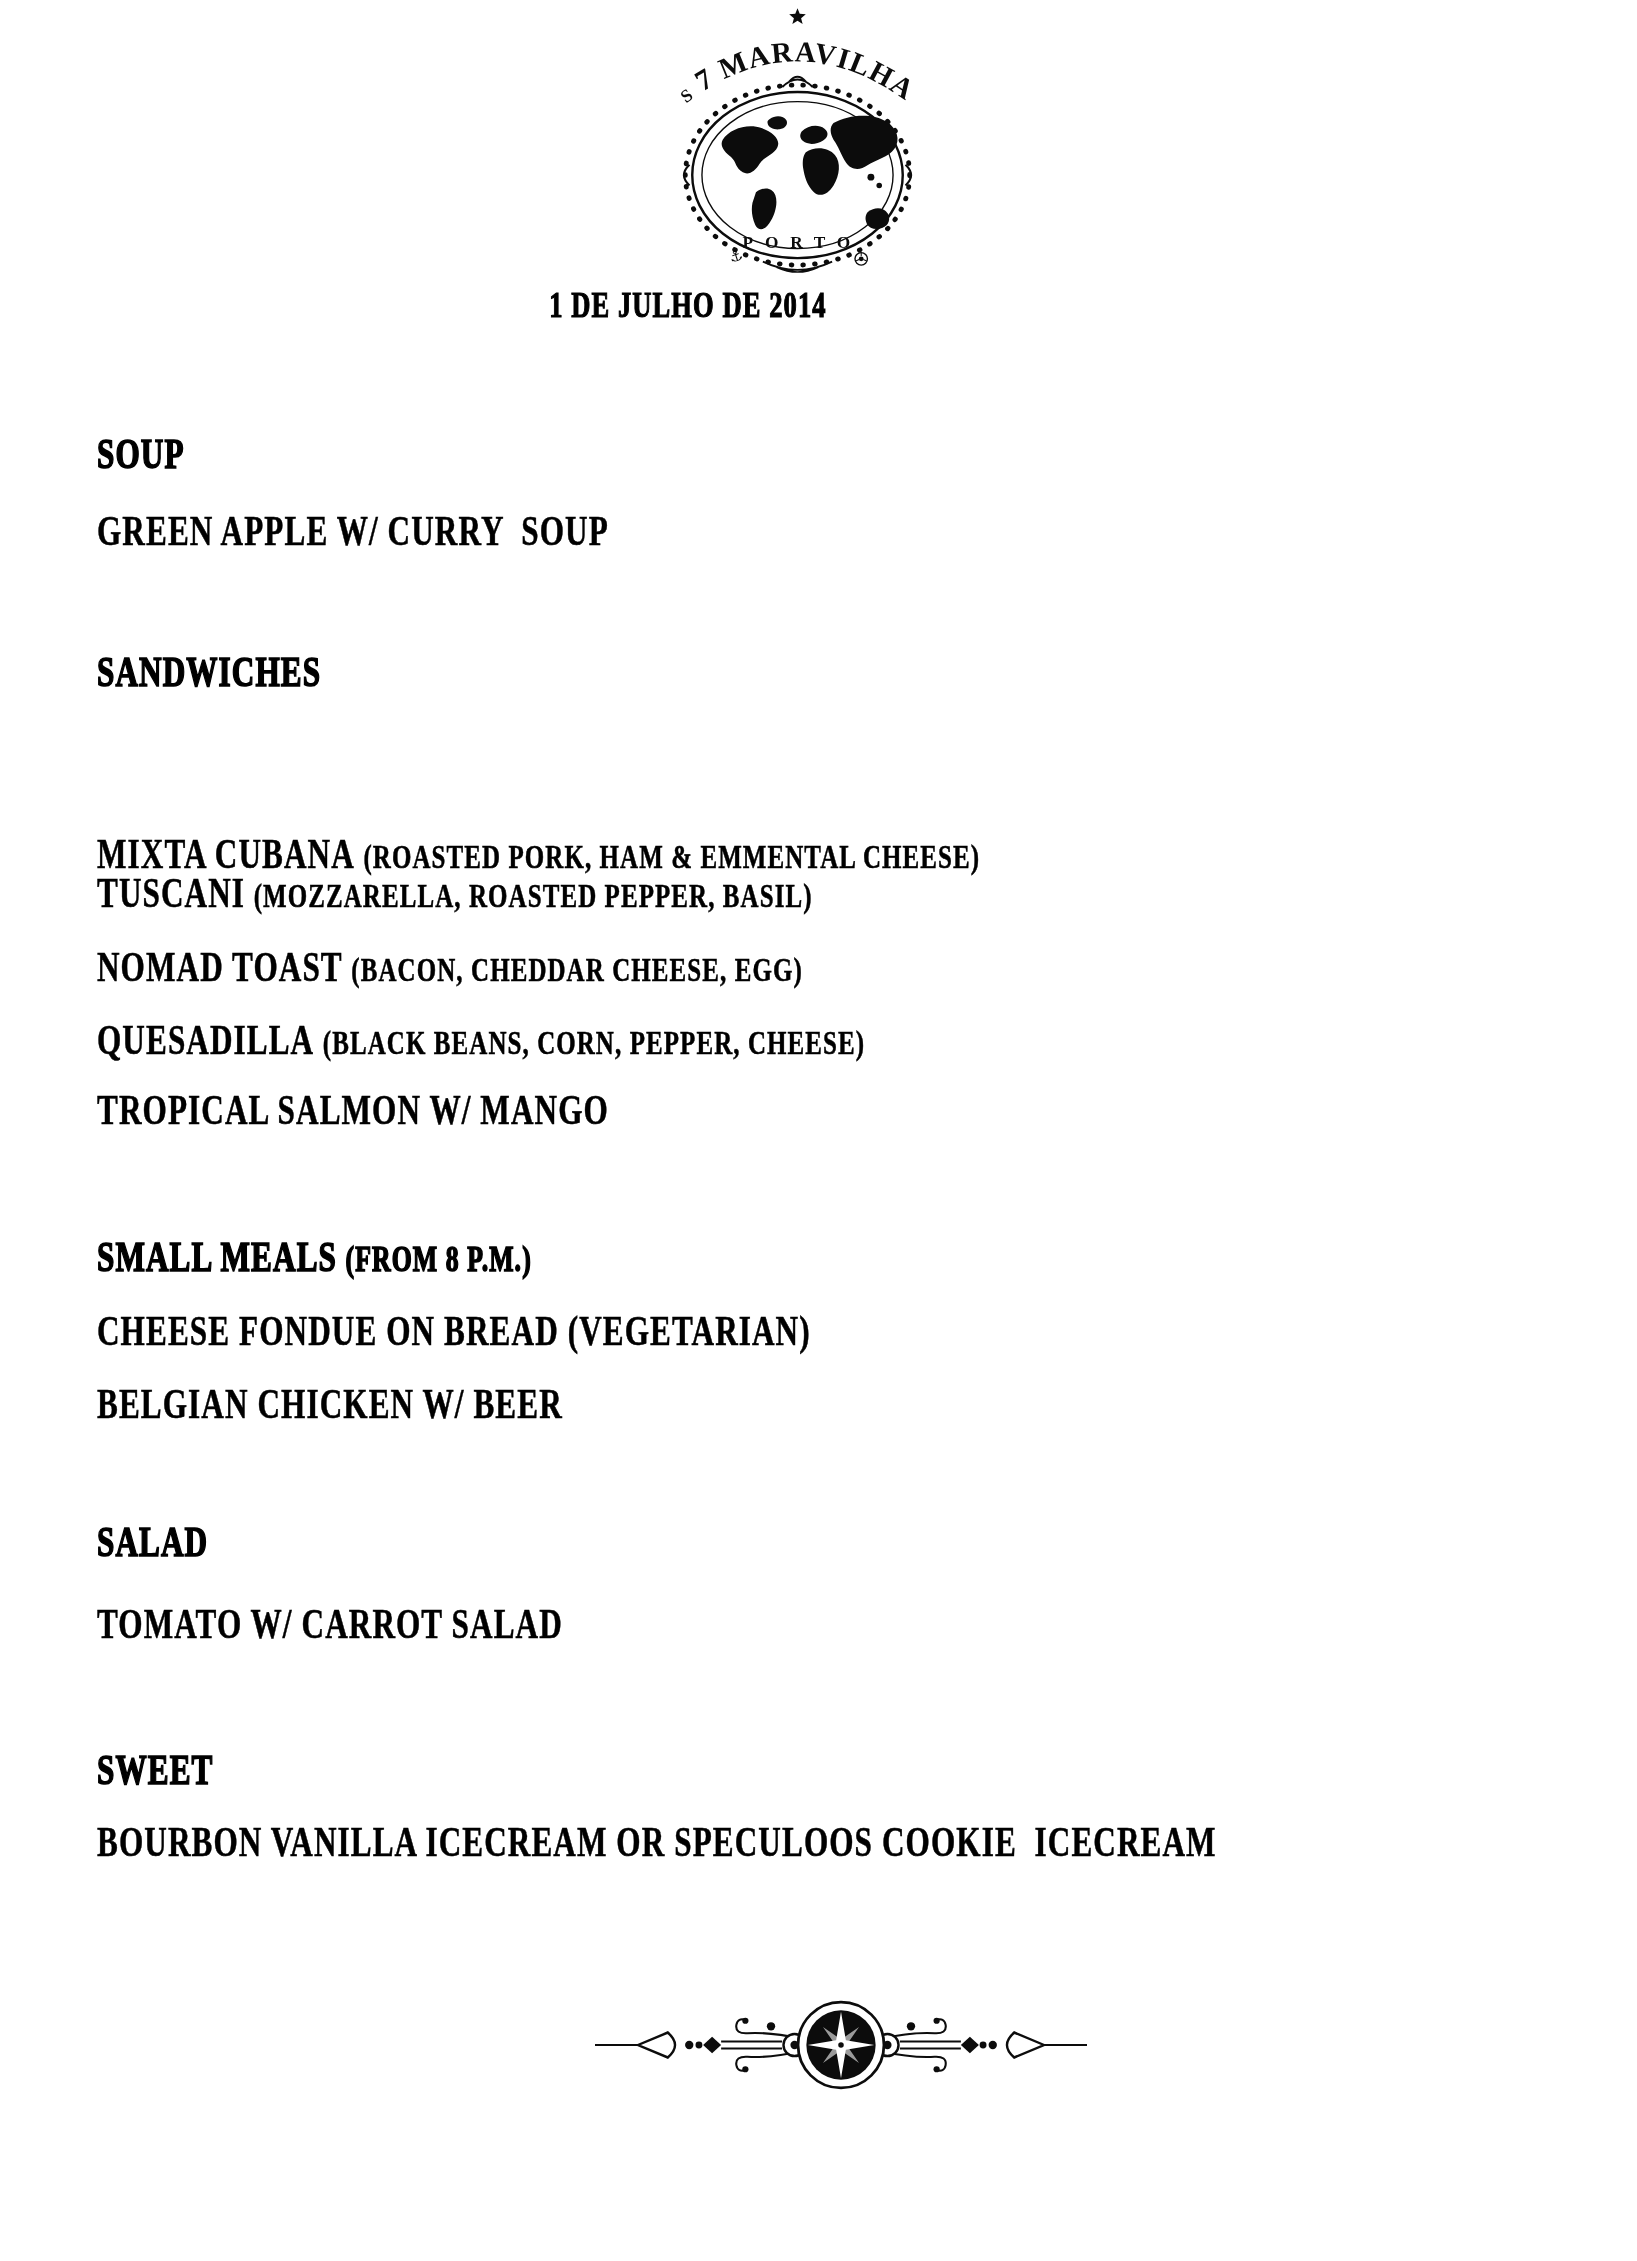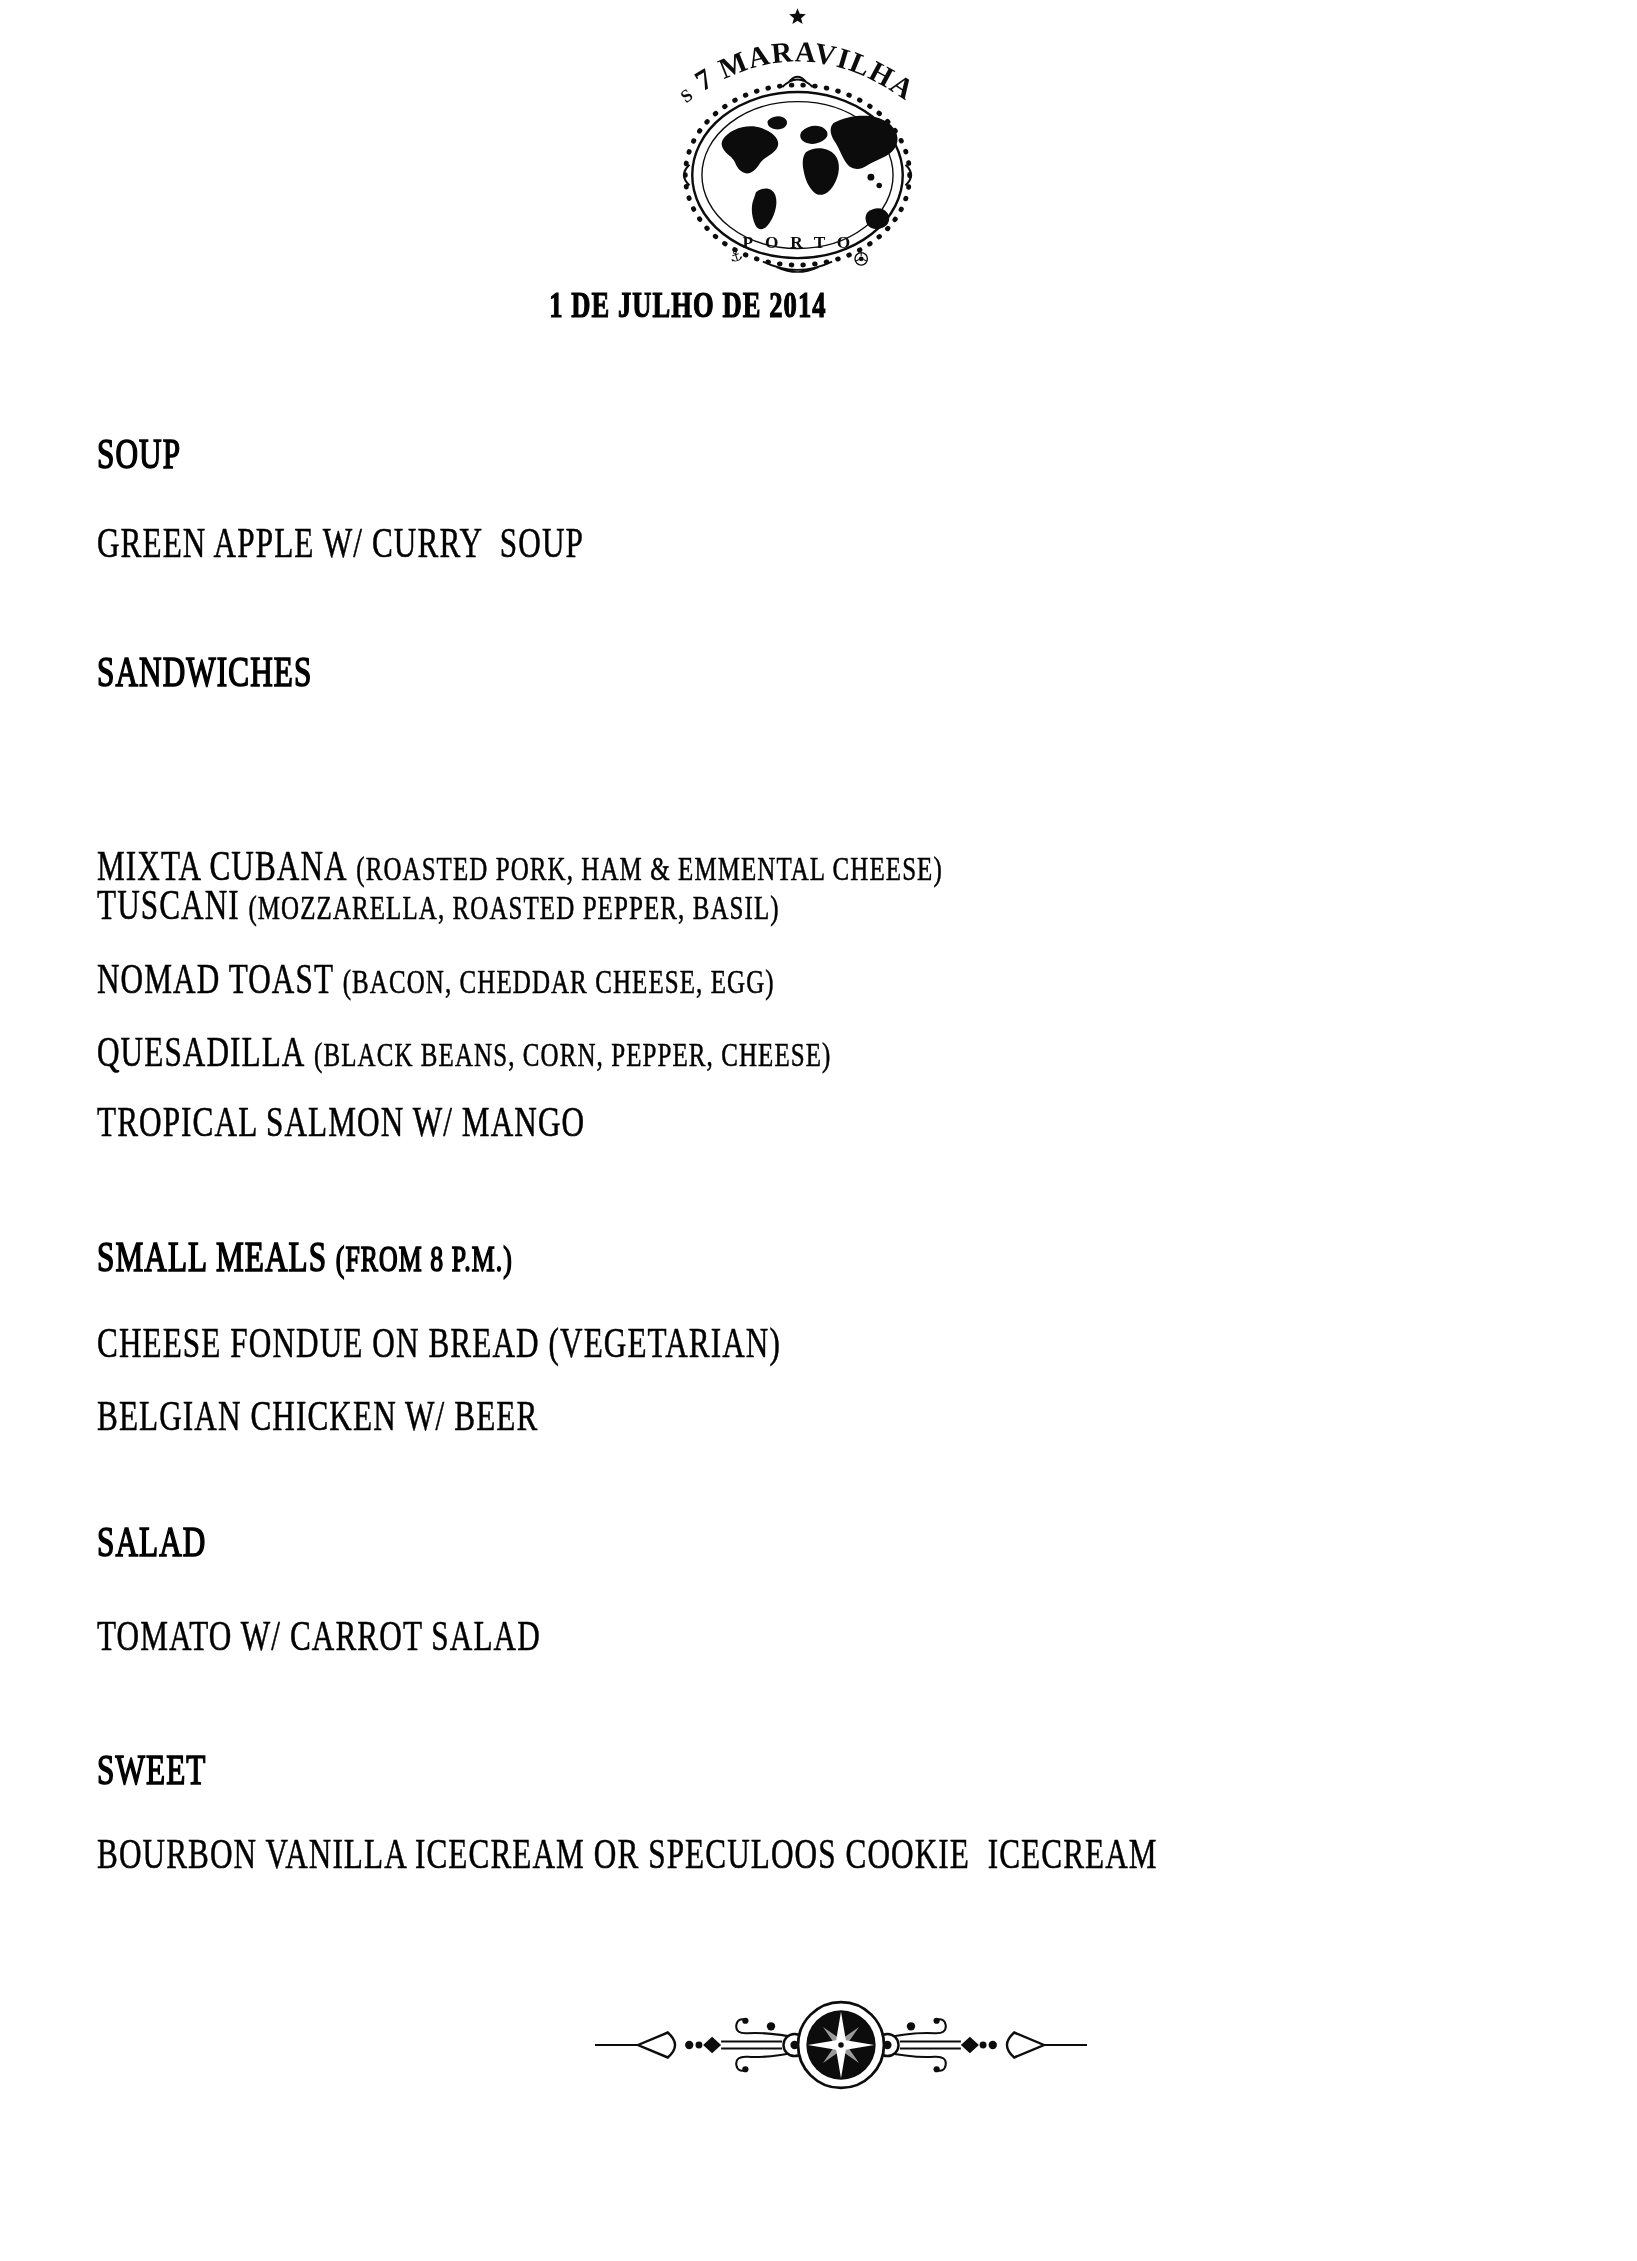--- a/index.html
+++ b/index.html
@@ -15,22 +15,22 @@
   .date-line{
     position:absolute;top:287px;left:0;width:1375px;
     text-align:center;font-size:34px;font-weight:700;line-height:1;
     -webkit-text-stroke:1.1px #000;
   }
   .date-line .txt{display:inline-block;transform:scale(0.78,1.06);transform-origin:center top;letter-spacing:1.4px;white-space:pre;}
   
   .line{position:absolute;left:97px;line-height:1;white-space:nowrap;}
   .line .txt{display:inline-block;transform:scale(0.78,1.08);transform-origin:left top;letter-spacing:1.4px;}
   .line .txt > span{white-space:pre;}
-  .heading{font-size:40px;font-weight:400;-webkit-text-stroke:1.5px #000;}
-  .item{font-size:40px;font-weight:400;margin-top:12px;-webkit-text-stroke:0.5px #000;}
+  .heading{font-size:40px;font-weight:700;-webkit-text-stroke:1.5px #000;}
+  .item{font-size:40px;font-weight:700;-webkit-text-stroke:0.5px #000;}
   .note{font-size:32px;margin-left:11px;}
   .heading .note{font-size:33px;}
   .note:empty{display:none;}
   
   .divider-svg{position:absolute;left:595px;top:1991px;width:492px;height:108px;}
   .ink{stroke:#0c0c0c;fill:none;}
   .blk{fill:#0c0c0c;stroke:none;}
 </style>
 </head>
 <body>

